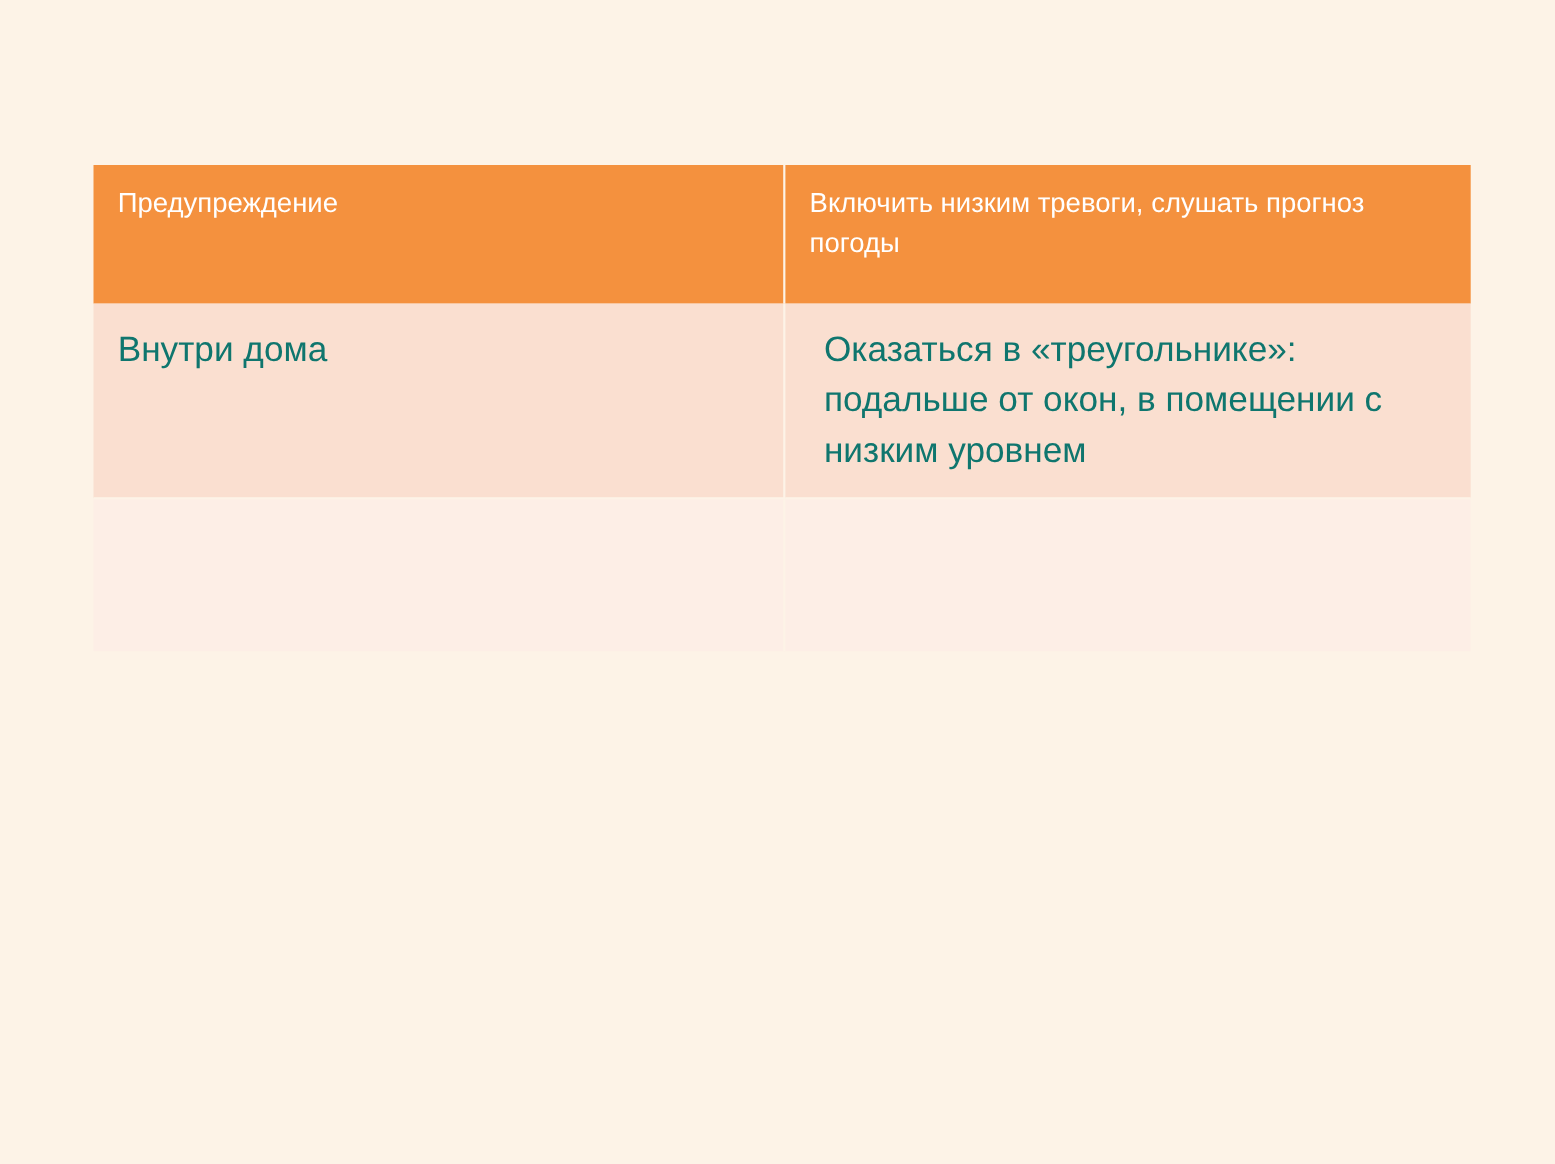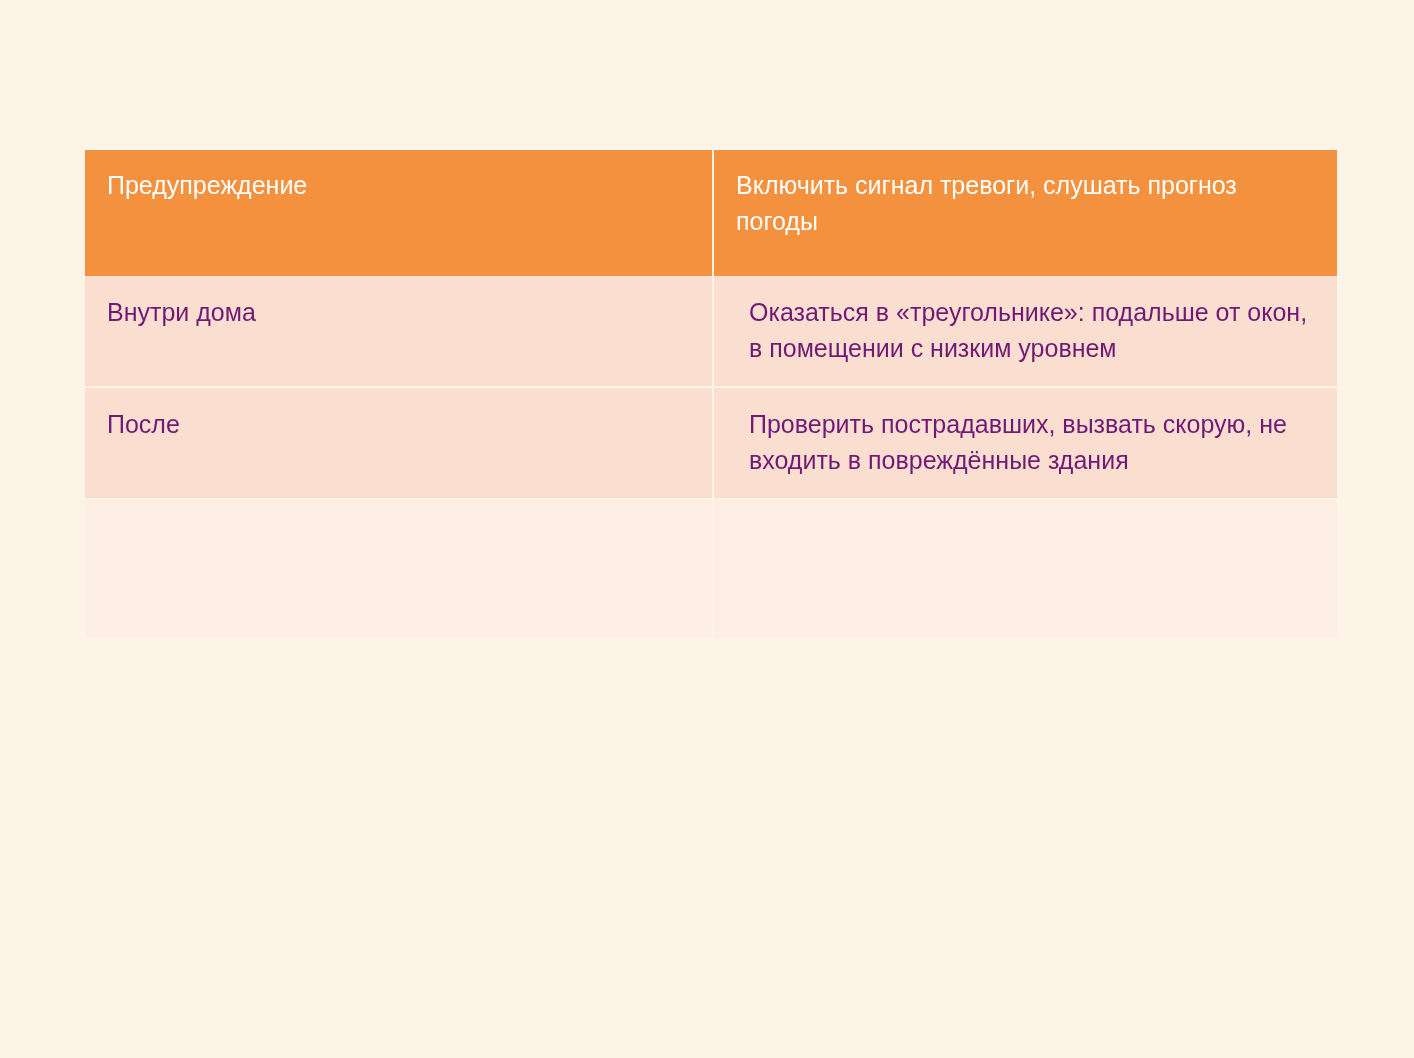--- a/index.html
+++ b/index.html
@@ -45,22 +45,22 @@
     color: #ffffff;
     font-size: 25px;
     font-weight: bold;
     line-height: 1.42;
     height: 88px;
     border-right: 2px solid #fdf3e7;
   }
   thead th:last-child { border-right: none; }
 
   tbody td {
-    font-size: 25px;
-    color: #701a75;
+    font-size: 32px;
+    color: #0f766e;
     line-height: 1.44;
     border-right: 2px solid #fdf3e7;
     border-bottom: 2px solid #fdf3e7;
   }
   tbody td:last-child { border-right: none; padding-left: 35px; }
 
   tbody tr.row-odd td { background: #fadfd0; }
   tbody tr.row-even td { background: #fdeee6; }
 
   tbody tr.row-empty td {
@@ -81,39 +81,31 @@
       <colgroup>
         <col class="col-left">
         <col class="col-right">
       </colgroup>
       <thead>
         <tr>
           <th>
             <span class="cell-text">Предупреждение</span>
           </th>
           <th>
-            <span class="cell-text">Включить сигнал тревоги, слушать прогноз погоды</span>
+            <span class="cell-text">Включить низким тревоги, слушать прогноз погоды</span>
           </th>
         </tr>
       </thead>
       <tbody>
         <tr class="row-odd">
           <td>
             <span class="cell-text">Внутри дома</span>
           </td>
           <td>
             <span class="cell-text">Оказаться в «треугольнике»: подальше от окон, в помещении с низким уровнем</span>
-          </td>
-        </tr>
-        <tr class="row-odd">
-          <td>
-            <span class="cell-text">После</span>
-          </td>
-          <td>
-            <span class="cell-text">Проверить пострадавших, вызвать скорую, не входить в повреждённые здания</span>
           </td>
         </tr>
         <tr class="row-even row-empty">
           <td>
             <span class="cell-text"></span>
           </td>
           <td>
             <span class="cell-text"></span>
           </td>
         </tr>

